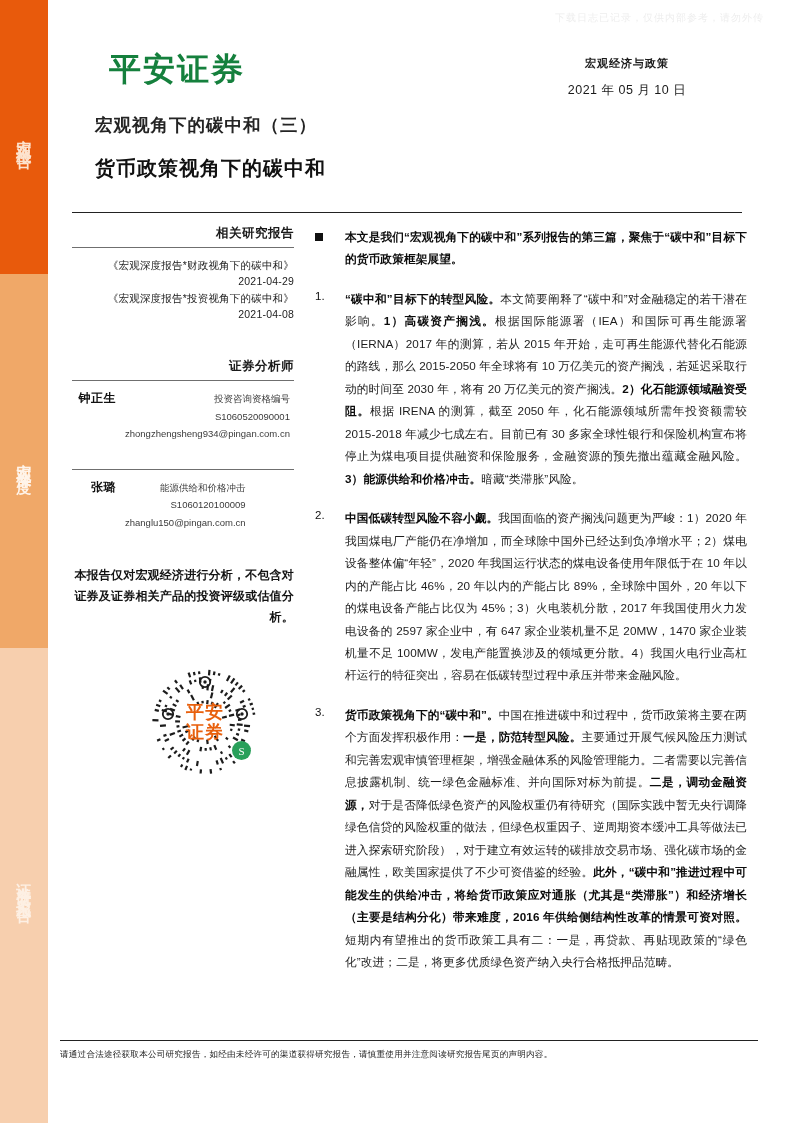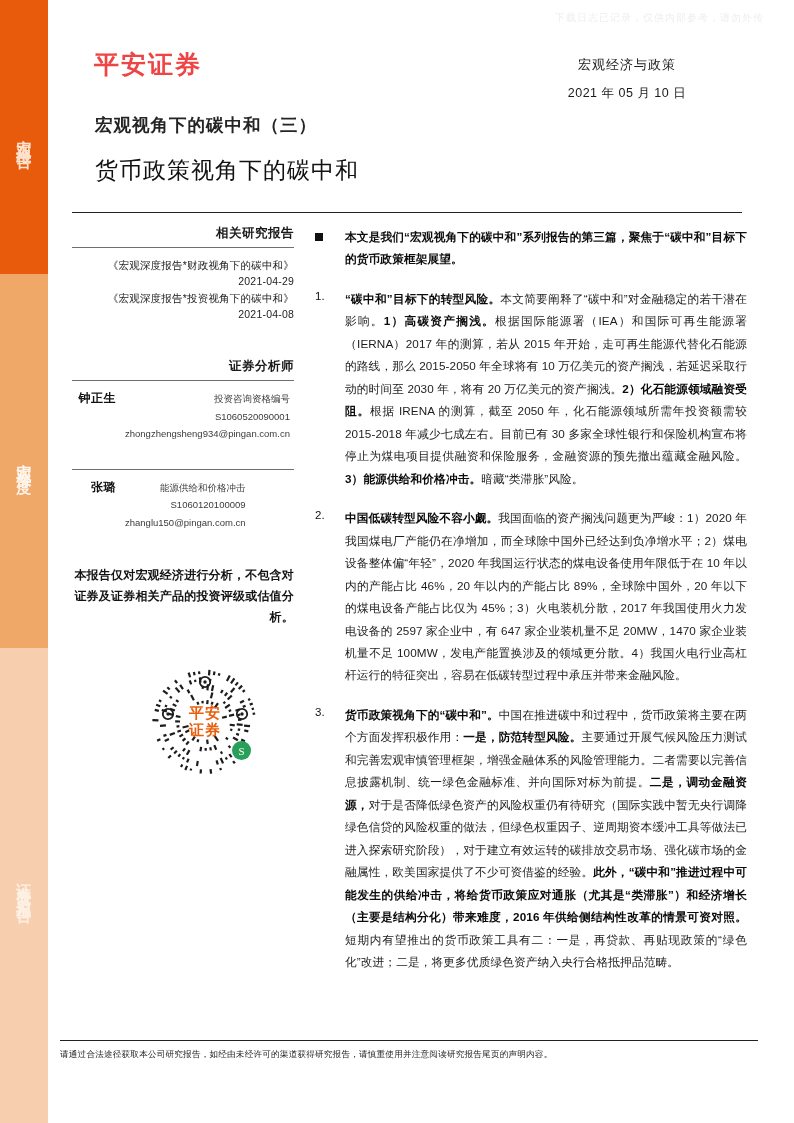--- a/index.html
+++ b/index.html
@@ -56,38 +56,38 @@
     top: 11px;
     font-size: 10px;
     color: #eeeeee;
     letter-spacing: 1px;
     white-space: nowrap;
   }
 
   
   .brand {
     position: absolute;
-    left: 94px;
+    left: 109px;
     top: 48px;
-    font-size: 25px;
+    font-size: 32px;
     font-weight: bold;
     letter-spacing: 2px;
-    color: #ef4444;
+    color: #15803d;
     white-space: nowrap;
   }
   .hdr-right {
     position: absolute;
     right: 52px;
     top: 56px;
     text-align: center;
     width: 230px;
   }
   .hdr-cat {
-    font-size: 13px;
-    font-weight: normal;
+    font-size: 11px;
+    font-weight: bold;
     letter-spacing: 1px;
     color: #1a1a1a;
   }
   .hdr-date {
     margin-top: 11px;
     font-size: 12.5px;
     color: #1a1a1a;
     letter-spacing: 0.5px;
   }
 
@@ -98,22 +98,22 @@
     font-size: 17.5px;
     font-weight: bold;
     letter-spacing: 1px;
     color: #242424;
     white-space: nowrap;
   }
   .title-main {
     position: absolute;
     left: 95px;
     top: 155px;
-    font-size: 23px;
-    font-weight: normal;
+    font-size: 20px;
+    font-weight: bold;
     letter-spacing: 1px;
     color: #111111;
     white-space: nowrap;
   }
 
   .rule-top {
     position: absolute;
     left: 72px;
     right: 52px;
     top: 212px;
@@ -186,21 +186,21 @@
     left: 146px;
     top: 668px;
     width: 118px;
     height: 112px;
   }
   .qr-center-text {
     position: absolute;
     left: 50%;
     top: 48%;
     transform: translate(-50%, -50%);
-    font-size: 15px;
+    font-size: 18px;
     font-weight: bold;
     line-height: 1.12;
     color: #e8600d;
     text-align: center;
     letter-spacing: 1px;
     z-index: 3;
   }
   .qr-badge {
     position: absolute;
     right: 13px;

